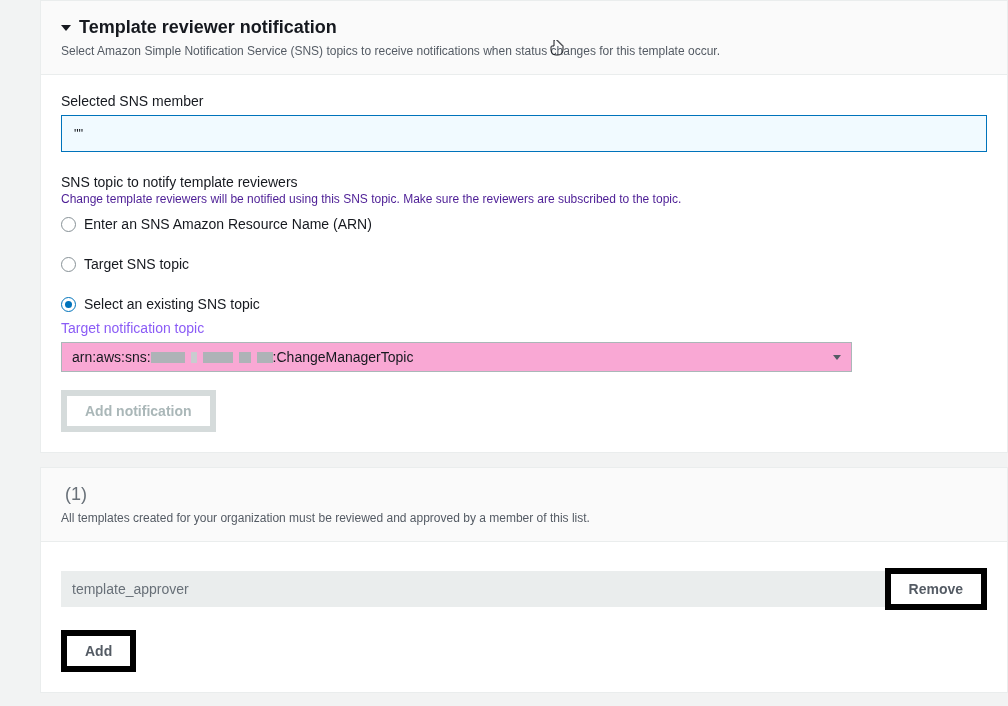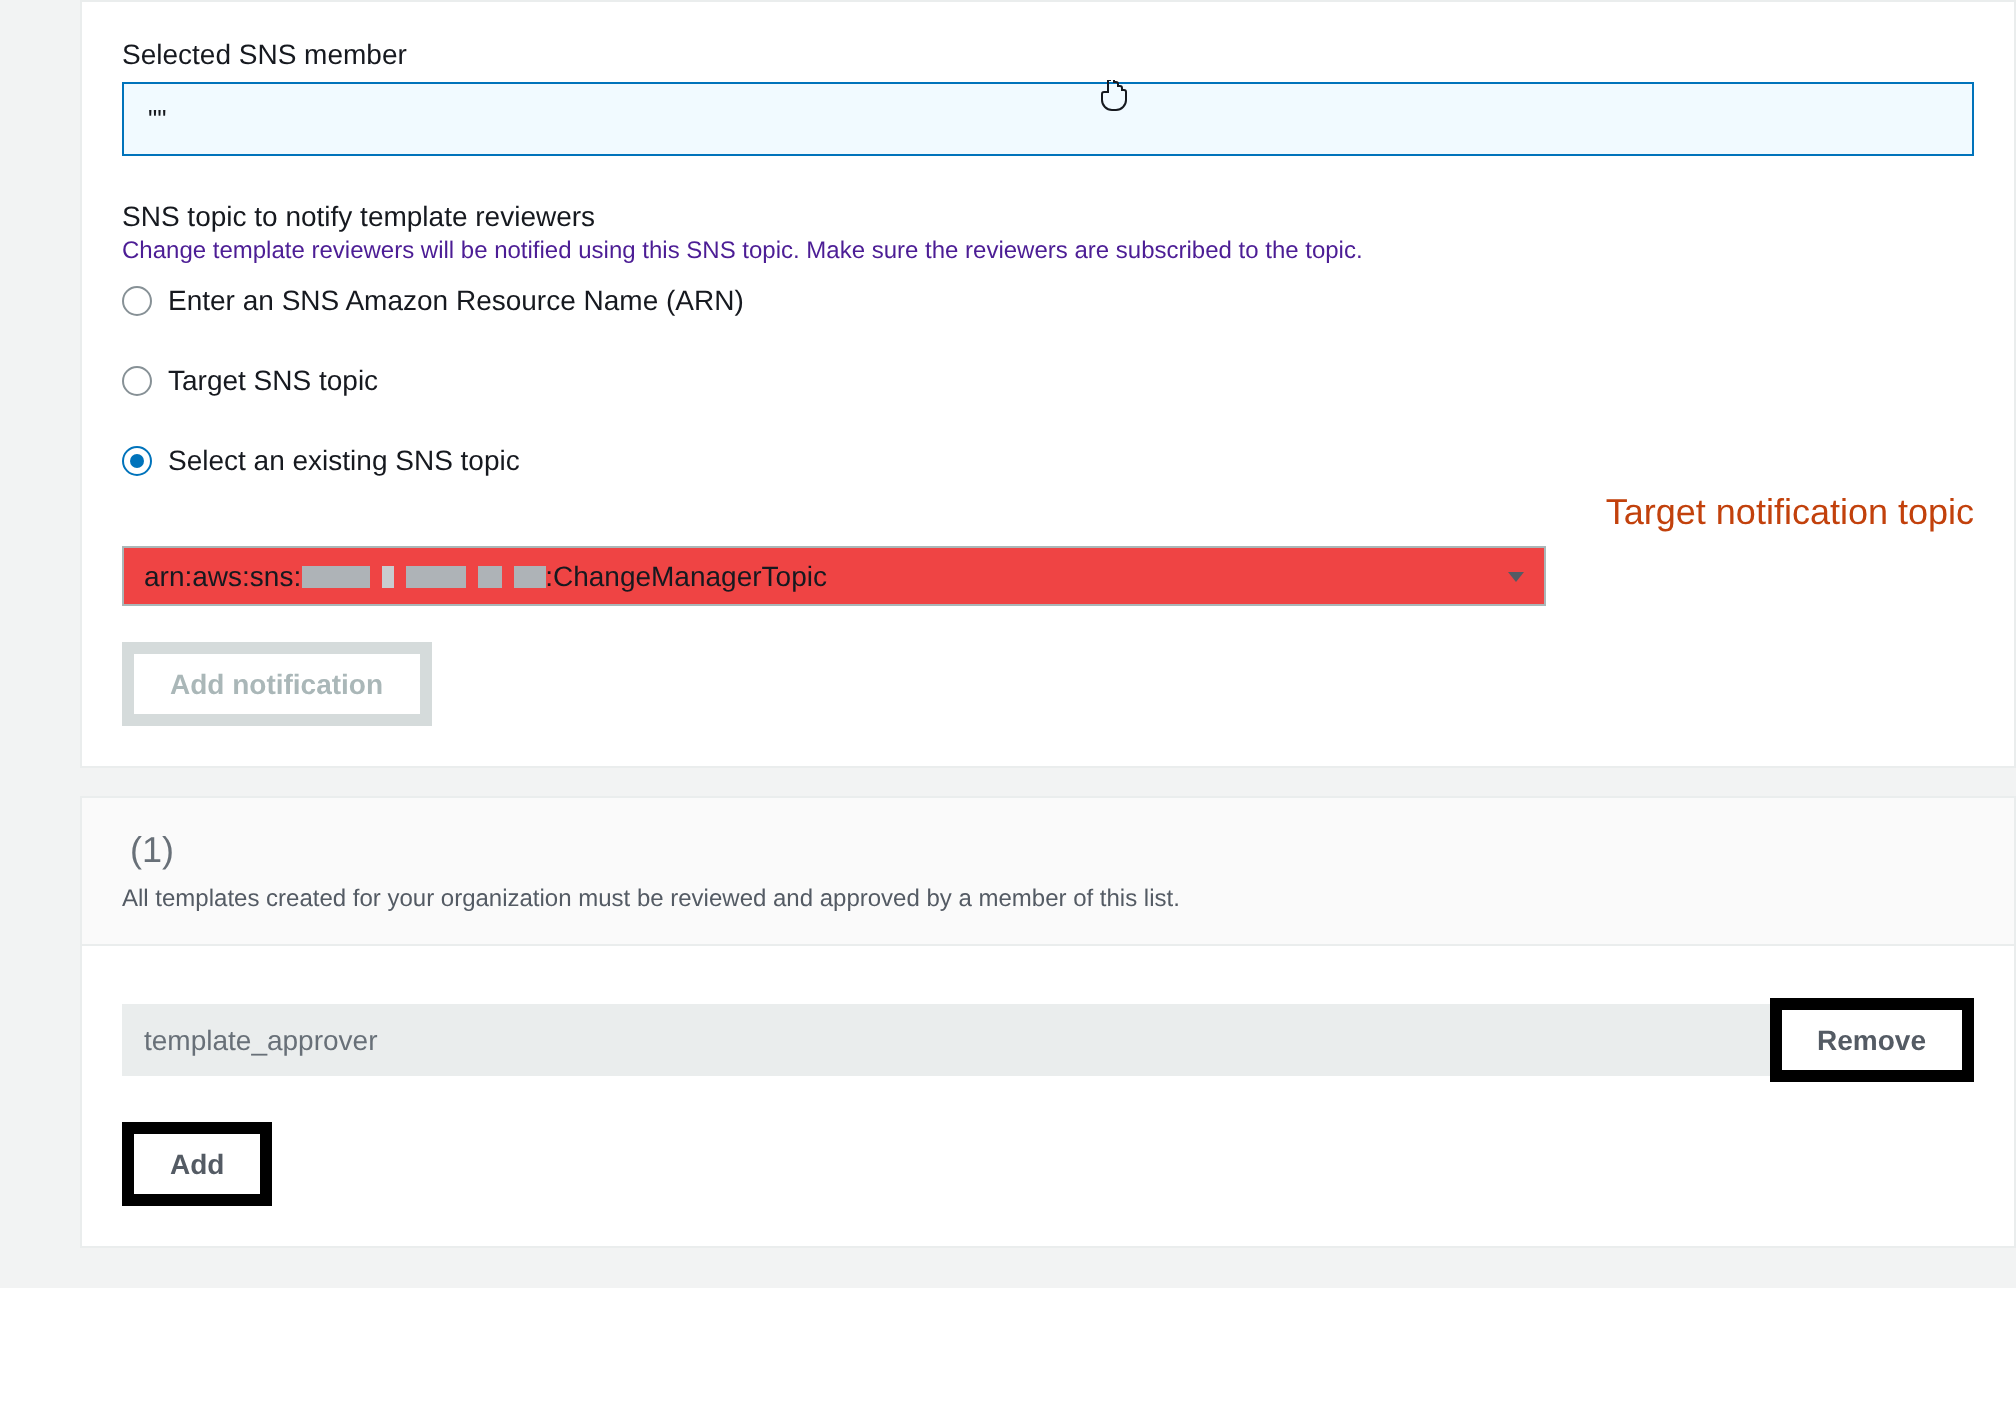--- a/index.html
+++ b/index.html
@@ -17,22 +17,22 @@
 .section-label { font-size: 14px; color: #16191f; margin-bottom: 6px; }
 .selected-topics { border: 1px solid #0073bb; background: #f1faff; padding: 10px 12px; font-size: 13px; color: #16191f; margin-bottom: 22px; }
 .sub-title { font-size: 14px; color: #16191f; margin-bottom: 2px; }
 .sub-desc { font-size: 12px; color: #4c1d95; margin-bottom: 10px; }
 .radio-group { display: flex; flex-direction: column; gap: 24px; margin-bottom: 8px; }
 .radio-row { display: flex; align-items: center; gap: 8px; cursor: pointer; }
 .radio-outer { width: 15px; height: 15px; border-radius: 50%; border: 1px solid #879196; background: #fff; display: flex; align-items: center; justify-content: center; flex-shrink: 0; }
 .radio-outer.selected { border: 1px solid #0073bb; }
 .radio-inner { width: 7px; height: 7px; border-radius: 50%; background: #0073bb; }
 .radio-label { font-size: 14px; color: #16191f; }
-.field-label { font-size: 18px; color: #c2410c; margin-top: 6px; margin-bottom: 6px; text-align: right; }
-.select-box { display: flex; align-items: center; justify-content: space-between; border: 1px solid #aab7b8; background: #ef4444; padding: 6px 10px; width: 712px; max-width: 100%; cursor: pointer; }
+.field-label { font-size: 14px; color: #8b5cf6; margin-top: 6px; margin-bottom: 6px; }
+.select-box { display: flex; align-items: center; justify-content: space-between; border: 1px solid #aab7b8; background: #f9a8d4; padding: 6px 10px; width: 791px; max-width: 100%; cursor: pointer; }
 .select-value { font-size: 14px; color: #16191f; display: flex; align-items: center; gap: 0; }
 .redact { display: inline-flex; gap: 6px; align-items: center; filter: blur(0.3px); }
 .redact span { display: inline-block; background: #aeb3b7; }
 .caret-down-sm { width: 0; height: 0; border-left: 4px solid transparent; border-right: 4px solid transparent; border-top: 5px solid #545b64; }
 .btn { display: inline-block; border: 6px solid #000000; background: #fff; color: #545b64; font-weight: 700; font-size: 14px; padding: 7px 18px; cursor: pointer; }
 .btn.disabled { color: #aab7b8; border-color: #d5dbdb; cursor: default; }
 .btn-row { margin-top: 18px; }
 .username-row { display: flex; align-items: center; margin-top: 8px; }
 .username-box { flex: 1; background: #eaeded; color: #687078; border: 1px solid #eaeded; padding: 9px 10px; font-size: 14px; }
 .add-row { margin-top: 20px; }
@@ -42,20 +42,27 @@
 </head>
 <body>
 
 <div class="page content-wrap">
 
   <svg class="cursor-icon" width="16" height="18" viewBox="0 0 16 18">
       <path d="M5 0 v6 h-2 a1 1 0 0 0 -1 1 v3 a5 5 0 0 0 5 5 h2 a5 5 0 0 0 5 -5 v-4 a1 1 0 0 0 -1 -1 h-1 v-1 a1 1 0 0 0 -1 -1 h-1 v-1 a1 1 0 0 0 -1 -1 h-1 v-1 a1 1 0 0 0 -2 0 z" fill="none" stroke="currentColor" stroke-width="1"></path>
     </svg>
 
   <div class="panel">
+    <div class="panel-header">
+      <div class="panel-title-row">
+        <span class="caret"></span>
+        <span class="panel-title">Template reviewer notification</span>
+      </div>
+      <div class="panel-desc">Select Amazon Simple Notification Service (SNS) topics to receive notifications when status changes for this template occur.</div>
+    </div>
     <div class="panel-body">
 
       <div class="section-label">Selected SNS member</div>
       <div class="selected-topics">
         <span>""</span>
       </div>
 
       <div class="sub-title">SNS topic to notify template reviewers</div>
       <div class="sub-desc">Change template reviewers will be notified using this SNS topic. Make sure the reviewers are subscribed to the topic.</div>
 

